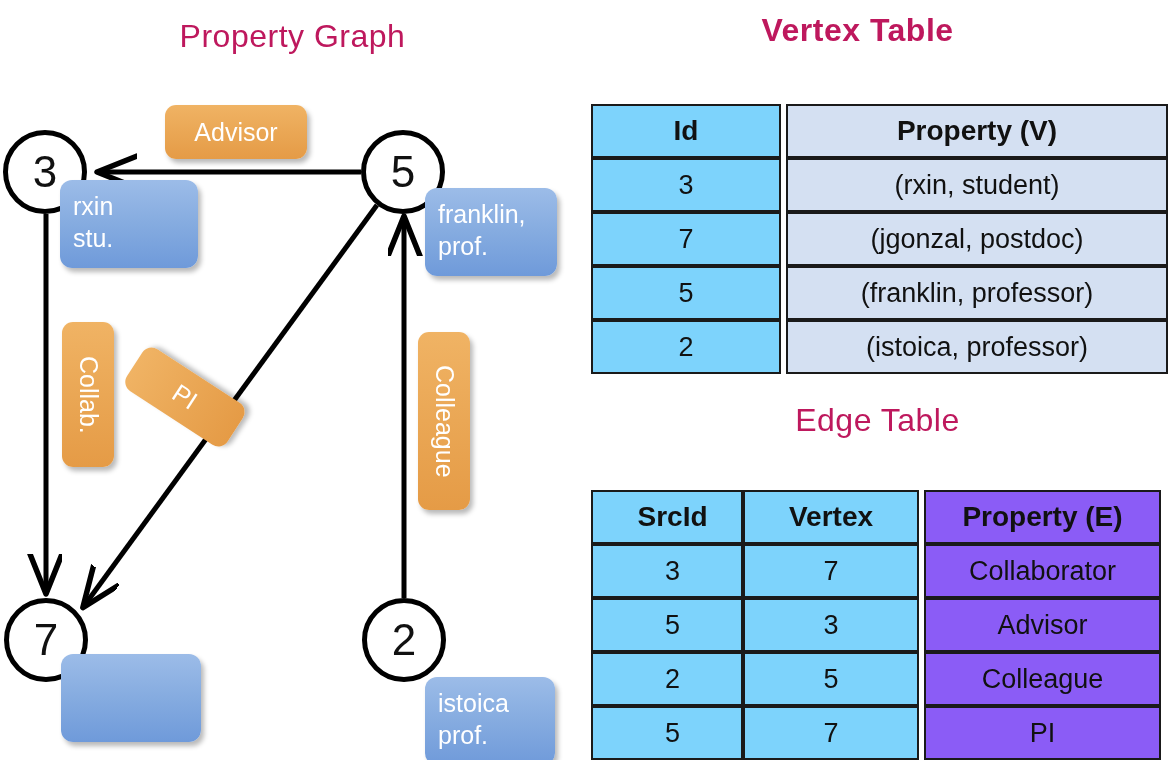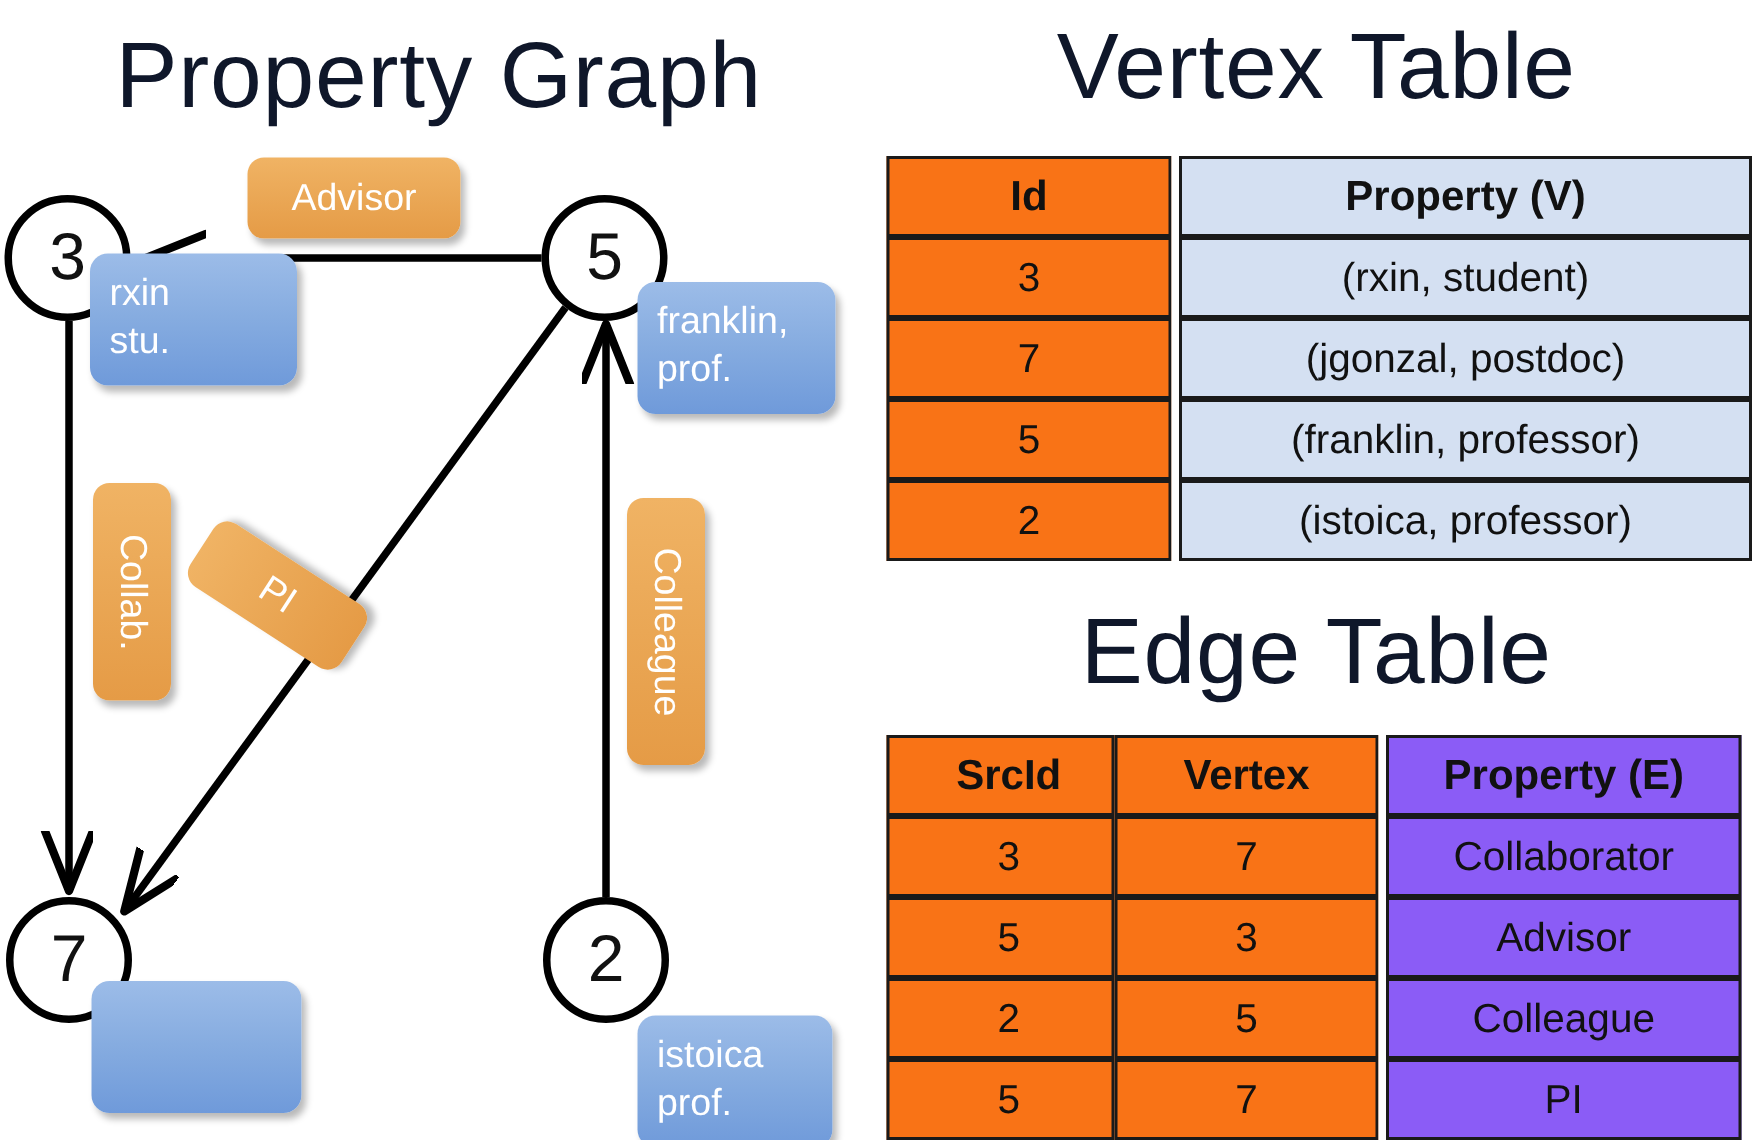--- a/index.html
+++ b/index.html
@@ -14,29 +14,29 @@
     overflow: hidden;
     font-family: "Liberation Sans", sans-serif;
     color: #000;
   }
 
   
   .section-title {
     position: absolute;
     font-family: "Liberation Sans", sans-serif;
     font-weight: 300;
-    font-size: 62px;
+    font-size: 32px;
     line-height: 1;
     letter-spacing: 0.5px;
-    color: #0f172a;
+    color: #be185d;
     white-space: nowrap;
     text-align: center;
   }
   #title-property-graph { left: 0;   top: 20px;  width: 585px; }
-  #title-vertex-table   { left: 585px; top: 14px; width: 585px; }
+  #title-vertex-table   { left: 565px; top: 14px; width: 585px; font-weight: bold; }
   #title-edge-table     { left: 585px; top: 404px; width: 585px; }
 
   
   #graph-panel {
     position: absolute;
     left: 0; top: 0;
     width: 585px; height: 760px;
   }
   #graph-edges {
     position: absolute;
@@ -126,21 +126,21 @@
     font-size: 28px;
   }
   .gap-col {
     border: none !important;
     padding: 0 !important;
     width: 5px;
     background: #ffffff;
   }
   .cell-blue   { background: #d4e0f2; }
   .cell-peach  { background: #8b5cf6; }
-  .cell-white  { background: #f97316; }
+  .cell-white  { background: #7dd3fc; }
 
   
   #vertex-table { left: 591px; top: 104px; }
   #vertex-table td, #vertex-table th { height: 54px; }
   #vertex-table .col-id  { width: 190px; }
   #vertex-table .col-val { width: 382px; margin-left: 16px; }
 
   
   #edge-table { left: 591px; top: 490px; }
   #edge-table td, #edge-table th { height: 54px; }
@@ -181,21 +181,21 @@
   <div class="vertex-node" style="left:361px; top:130px;">
     <span>5</span>
   </div>
   <div class="vertex-node" style="left:4px; top:598px;">
     <span>7</span>
   </div>
   <div class="vertex-node" style="left:362px; top:598px;">
     <span>2</span>
   </div>
 
-  <div class="prop-chip" style="left:60px; top:169px; width:138px; height:88px;">
+  <div class="prop-chip" style="left:60px; top:180px; width:138px; height:88px;">
     <div>rxin</div>
     <div>stu.</div>
   </div>
 
   <div class="prop-chip" style="left:425px; top:188px; width:132px; height:88px;">
     <div>franklin,</div>
     <div>prof.</div>
   </div>
 
   <div class="prop-chip" style="left:61px; top:654px; width:140px; height:88px;">

